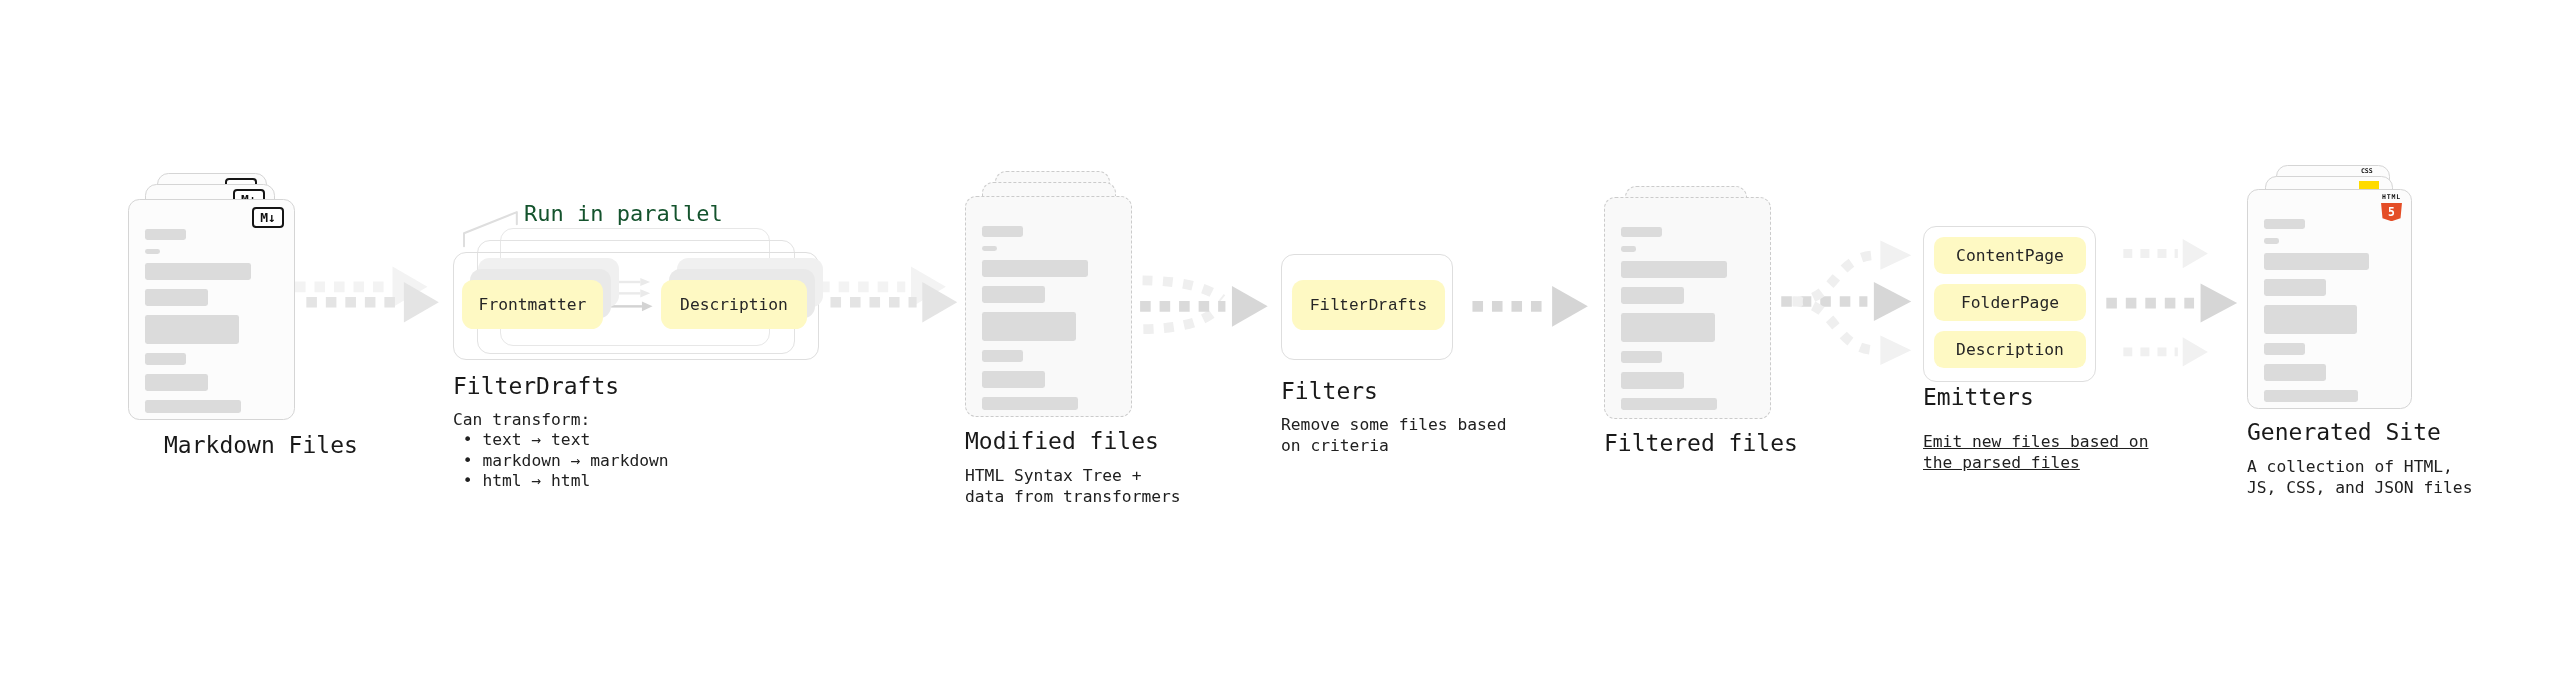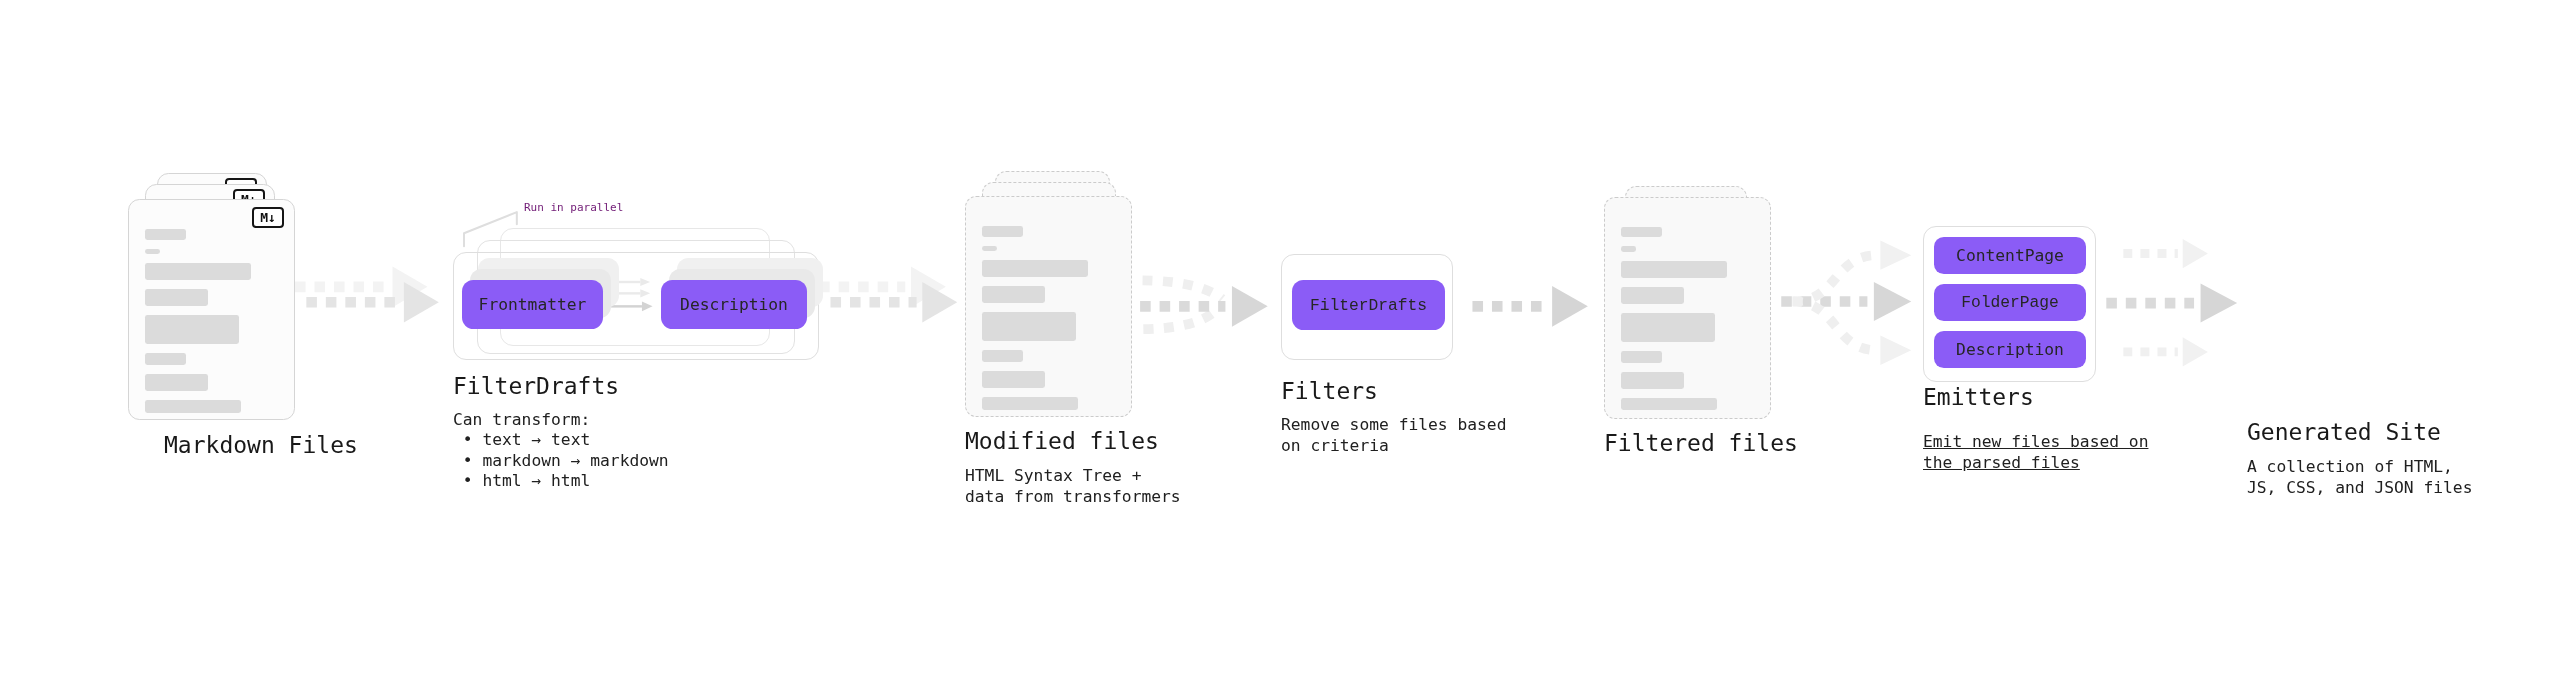--- a/index.html
+++ b/index.html
@@ -25,28 +25,28 @@
   .html5-word{font-size:6.5px;font-weight:bold;letter-spacing:0.8px;color:#111;line-height:7.3px;}
   .html5-shield{width:21px;height:18.7px;background:#e44d26;margin-top:0.8px;
                 clip-path:polygon(0 0,100% 0,93% 84%,50% 100%,7% 84%);
                 display:flex;align-items:center;justify-content:center;color:#fff;font-size:11.4px;font-weight:bold;}
   .css-badge{position:absolute;top:2.4px;right:16.3px;font-size:6.5px;font-weight:bold;color:#111;
              line-height:6.5px;border-bottom:2.4px solid #2862e9;padding-bottom:0.8px;}
   .js-badge{position:absolute;top:3.3px;right:13px;width:20.3px;height:9px;background:#ffdb00;}
 
   
   .frame{position:absolute;border:1.6px solid #dedede;border-radius:13px;box-sizing:border-box;z-index:2;background:transparent;}
-  .pill{position:absolute;background:#8b5cf6;border-radius:11.4px;display:flex;align-items:center;justify-content:center;
+  .pill{position:absolute;background:#fef9c3;border-radius:11.4px;display:flex;align-items:center;justify-content:center;
         font-size:16.3px;color:#262626;z-index:3;}
   .ghost{position:absolute;border-radius:11.4px;z-index:2;}
 
   
   .stage-title{position:absolute;font-size:23px;color:#191919;white-space:pre;z-index:2;}
   .stage-sub{position:absolute;font-size:16.3px;line-height:21px;color:#202020;white-space:pre;z-index:2;}
-  .annotation{position:absolute;font-size:11px;color:#701a75;white-space:pre;z-index:2;}
+  .annotation{position:absolute;font-size:22px;color:#14532d;white-space:pre;z-index:2;}
 
   
   #stack-markdown{left:128px;top:173px;width:203px;height:252px;}
   #md-back3{left:29px;top:0;width:110px;height:221px;}
   #md-back2{left:17px;top:11.4px;width:130px;height:221px;}
   #md-front{left:0;top:26px;width:167px;height:221px;}
 
   #t-box-back{left:500px;top:228px;width:270px;height:118px;border-color:#e7e7e7;}
   #t-box-mid{left:477px;top:240px;width:318px;height:114px;border-color:#e2e2e2;}
   #t-box-front{left:453px;top:252px;width:366px;height:108px;}
@@ -66,21 +66,21 @@
   #filters-box{left:1281px;top:254px;width:172px;height:106px;}
   #p-filterdrafts{left:1292px;top:280px;width:153px;height:50px;font-family:Liberation Mono, monospace;}
 
   #stack-filtered{left:1604px;top:186px;width:203px;height:244px;}
   #fil-back2{left:21px;top:0;width:122px;height:221px;}
   #fil-front{left:0;top:10.6px;width:167px;height:222px;}
 
   #emitters-box{left:1923px;top:226px;width:173px;height:156px;}
   .emit-pill{left:1934px;width:152px;height:37px;border-radius:9.8px;}
   #p-contentpage{top:237px;}
-  #p-folderpage{top:284px;font-family:Liberation Mono, monospace;}
+  #p-folderpage{top:284px;}
   #p-contentindex{top:331px;}
 
   #stack-site{left:2247px;top:165px;width:203px;height:252px;}
   #site-back3{left:29px;top:0;width:114px;height:221px;}
   #site-back2{left:18px;top:11.4px;width:128px;height:221px;}
   #site-front{left:0;top:23.6px;width:165px;height:220px;}
 
   #t-markdown{left:128px;top:432px;margin-left:36px;}
   #t-transformers{left:453px;top:373px;}
   #sub-transformers{left:453px;top:410px;line-height:20.3px;}
@@ -247,18 +247,44 @@
   <div class="stage-title" id="t-filtered">Filtered files</div>
 
   <div class="frame" id="emitters-box"></div>
   <div class="pill emit-pill" id="p-contentpage">ContentPage</div>
   <div class="pill emit-pill" id="p-folderpage">FolderPage</div>
   <div class="pill emit-pill" id="p-contentindex">Description</div>
   <div class="stage-title" id="t-emitters">Emitters</div>
   <div class="stage-sub" id="sub-emitters">Emit new files based on
 the parsed files</div>
 
+  <div class="stack" id="stack-site">
+    <div class="doc-card" id="site-back3">
+      <div class="css-badge">CSS</div>
+    </div>
+    <div class="doc-card" id="site-back2">
+      <div class="js-badge"></div>
+    </div>
+    <div class="doc-card" id="site-front">
+      <div class="html5-logo">
+        <div class="html5-word">HTML</div>
+        <div class="html5-shield">
+            <span>5</span>
+          </div>
+      </div>
+      <div class="doc-bars">
+          <i class="bar b1"></i>
+          <i class="bar b2"></i>
+          <i class="bar b3"></i>
+          <i class="bar b4"></i>
+          <i class="bar b5"></i>
+          <i class="bar b6"></i>
+          <i class="bar b7"></i>
+          <i class="bar b8"></i>
+        </div>
+    </div>
+  </div>
   <div class="stage-title" id="t-site">Generated Site</div>
   <div class="stage-sub" id="sub-site">A collection of HTML,
 JS, CSS, and JSON files</div>
 
 </div>
 
 
 </body></html>

